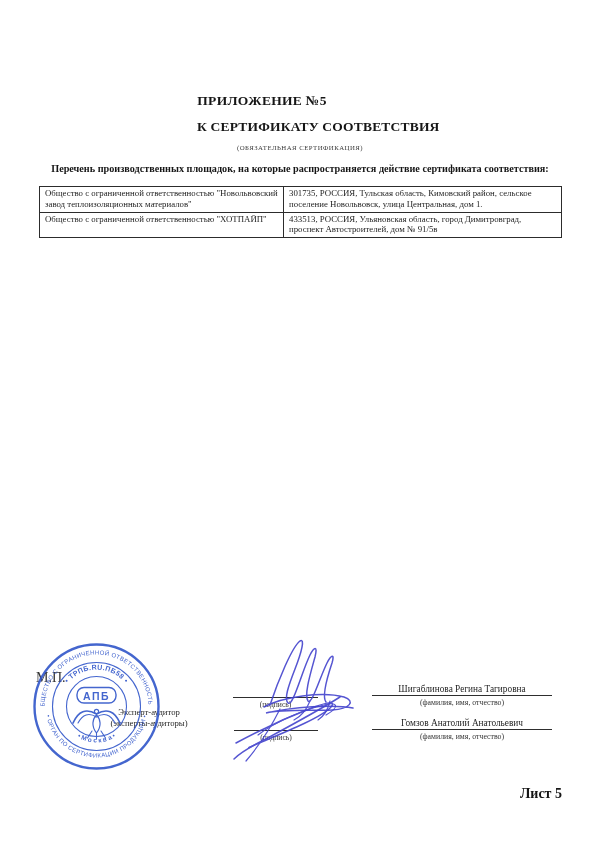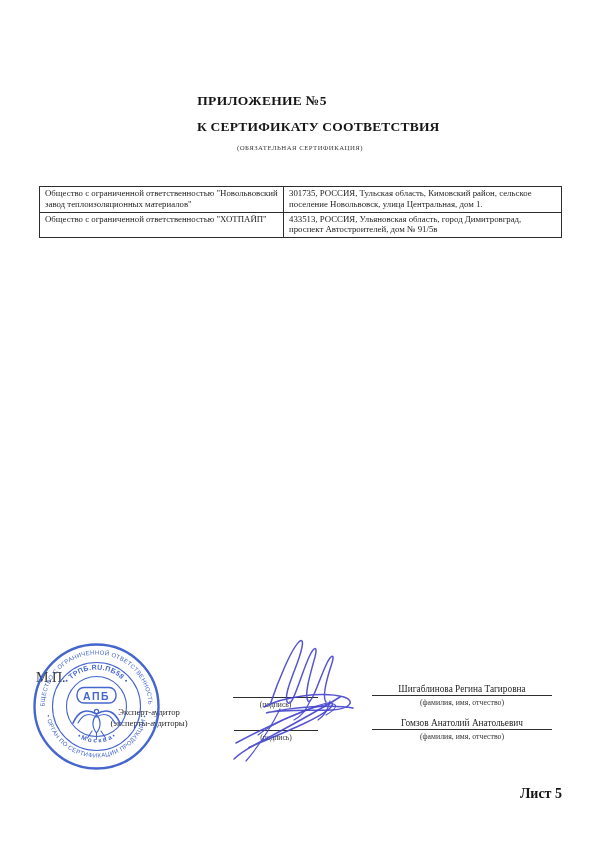--- a/index.html
+++ b/index.html
@@ -38,20 +38,21 @@
 <body>
 
 <div class="page">
 
   <div class="abs title ctr b">ПРИЛОЖЕНИЕ №5</div>
 
   <div class="abs certlabel b">К СЕРТИФИКАТУ СООТВЕТСТВИЯ</div>
 
   <div class="abs subtitle ctr">(ОБЯЗАТЕЛЬНАЯ СЕРТИФИКАЦИЯ)</div>
 
+  <div class="abs intro ctr b">Перечень производственных площадок, на которые распространяется действие сертификата соответствия:</div>
 
   <table class="sites">
     <colgroup>
         <col class="col-name">
         <col class="col-addr">
       </colgroup>
     <tbody>
     <tr>
       <td>Общество с ограниченной ответственностью "Новольвовский завод теплоизоляционных материалов"</td>
       <td>301735, РОССИЯ, Тульская область, Кимовский район, сельское поселение Новольвовск, улица Центральная, дом 1.</td>

